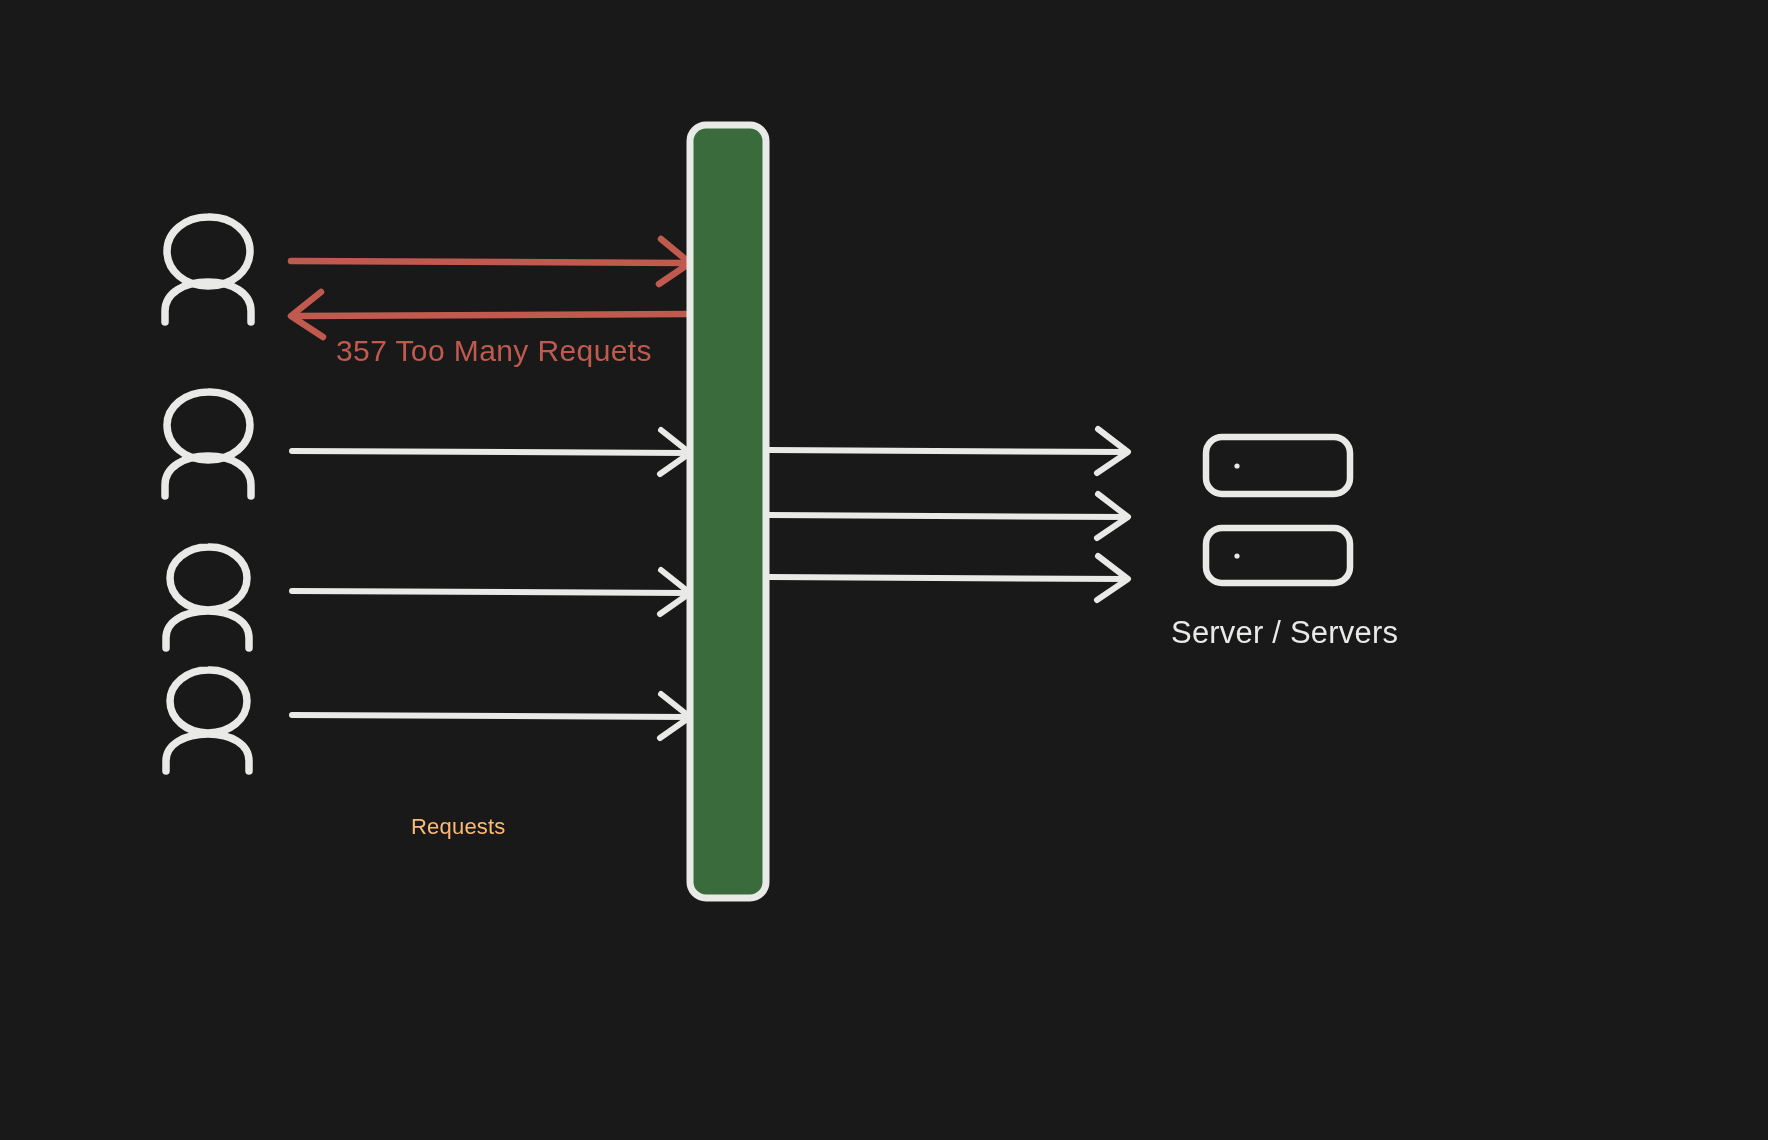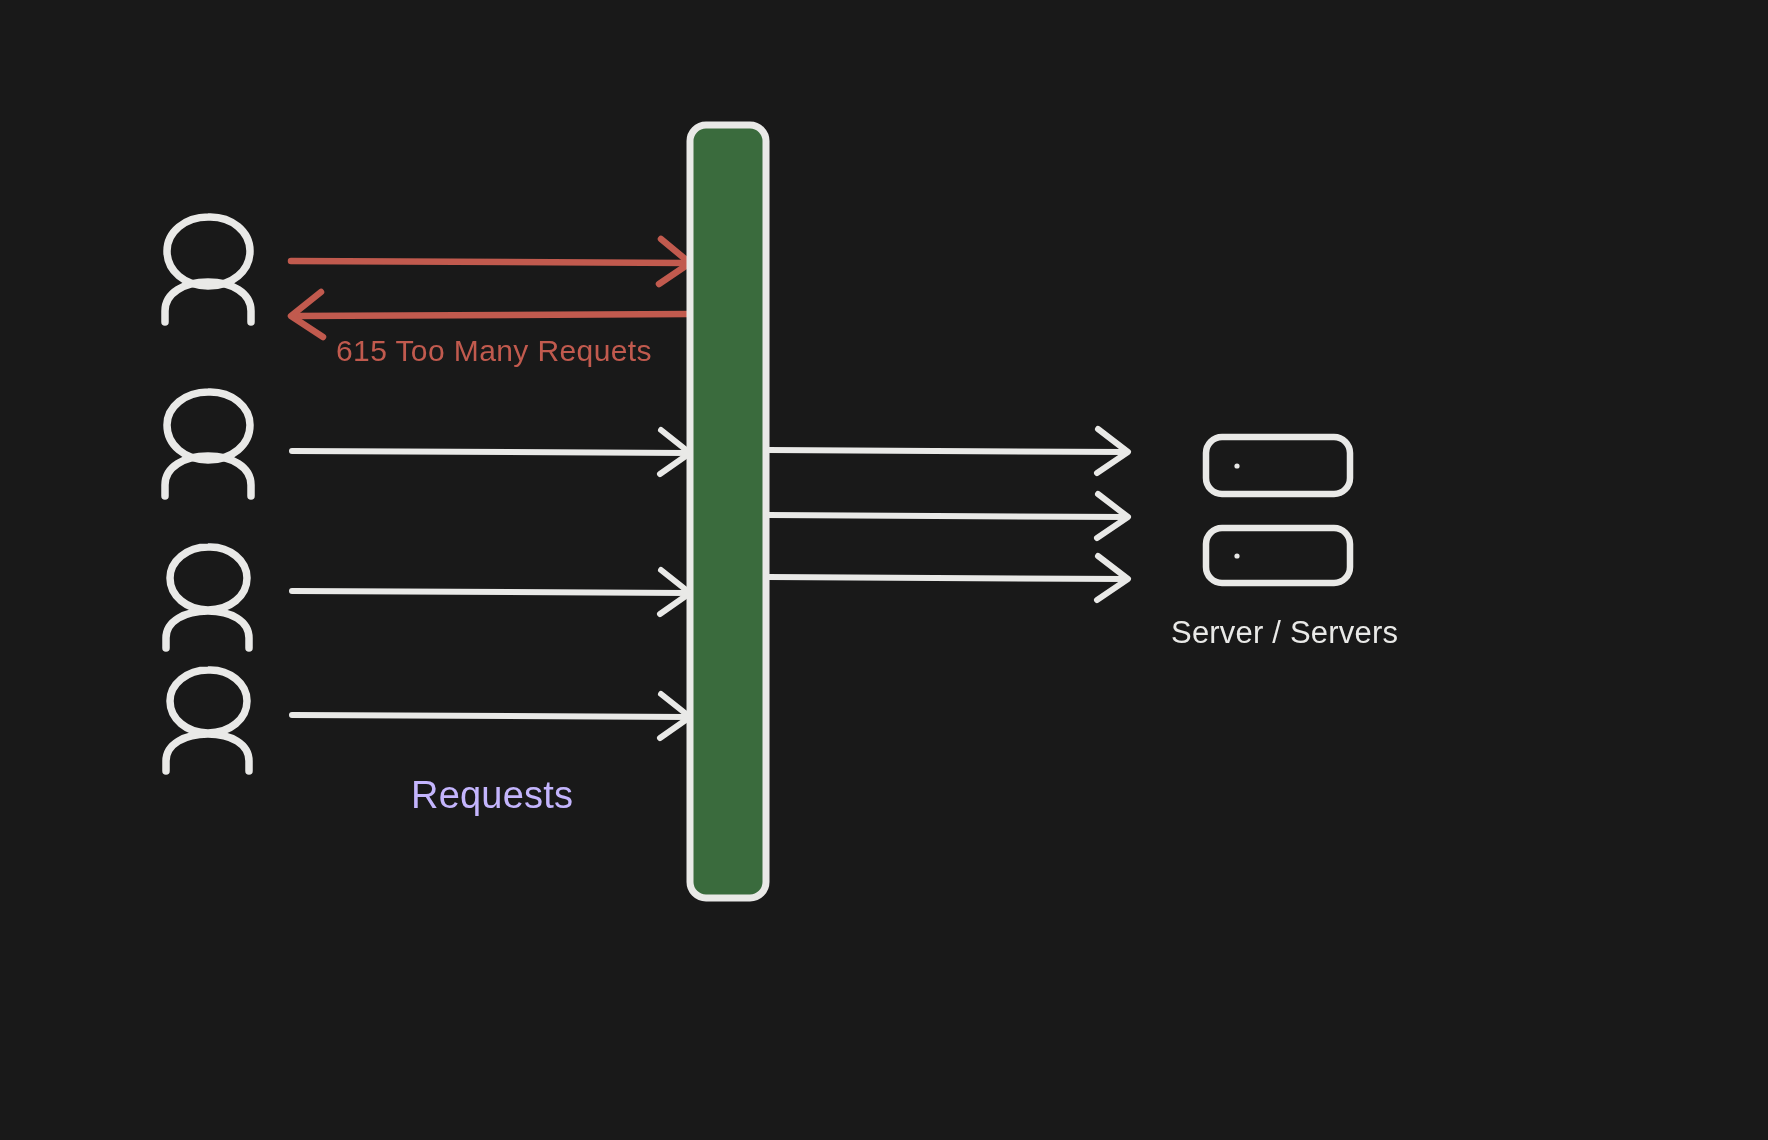--- a/index.html
+++ b/index.html
@@ -36,24 +36,24 @@
   }
   #label-429 {
     left: 336px;
     top: 336px;
     font-size: 30px;
     letter-spacing: 0.4px;
     color: #c15a4e;
   }
   #label-requests {
     left: 411px;
-    top: 776px;
-    font-size: 38px;
+    top: 816px;
+    font-size: 22px;
     letter-spacing: 0.2px;
-    color: #c4b5fd;
+    color: #fdba74;
   }
   #label-servers {
     left: 1171px;
     top: 617px;
     font-size: 31px;
     letter-spacing: 0.2px;
     color: #e9e9e7;
   }
 </style>
 </head>
@@ -155,19 +155,19 @@
       </g>
 
       <g>
         <rect x="1206" y="528" width="144" height="55" rx="16" ry="16"></rect>
         <circle cx="1237" cy="556" r="2.6" fill="#e9e9e7" stroke="none"></circle>
       </g>
     </g>
 
   </svg>
 
-  <div class="lbl" id="label-429">615 Too Many Requets</div>
+  <div class="lbl" id="label-429">357 Too Many Requets</div>
 
   <div class="lbl" id="label-requests">Requests</div>
 
   <div class="lbl" id="label-servers">Server / Servers</div>
 
 </div>
 
 </body></html>

